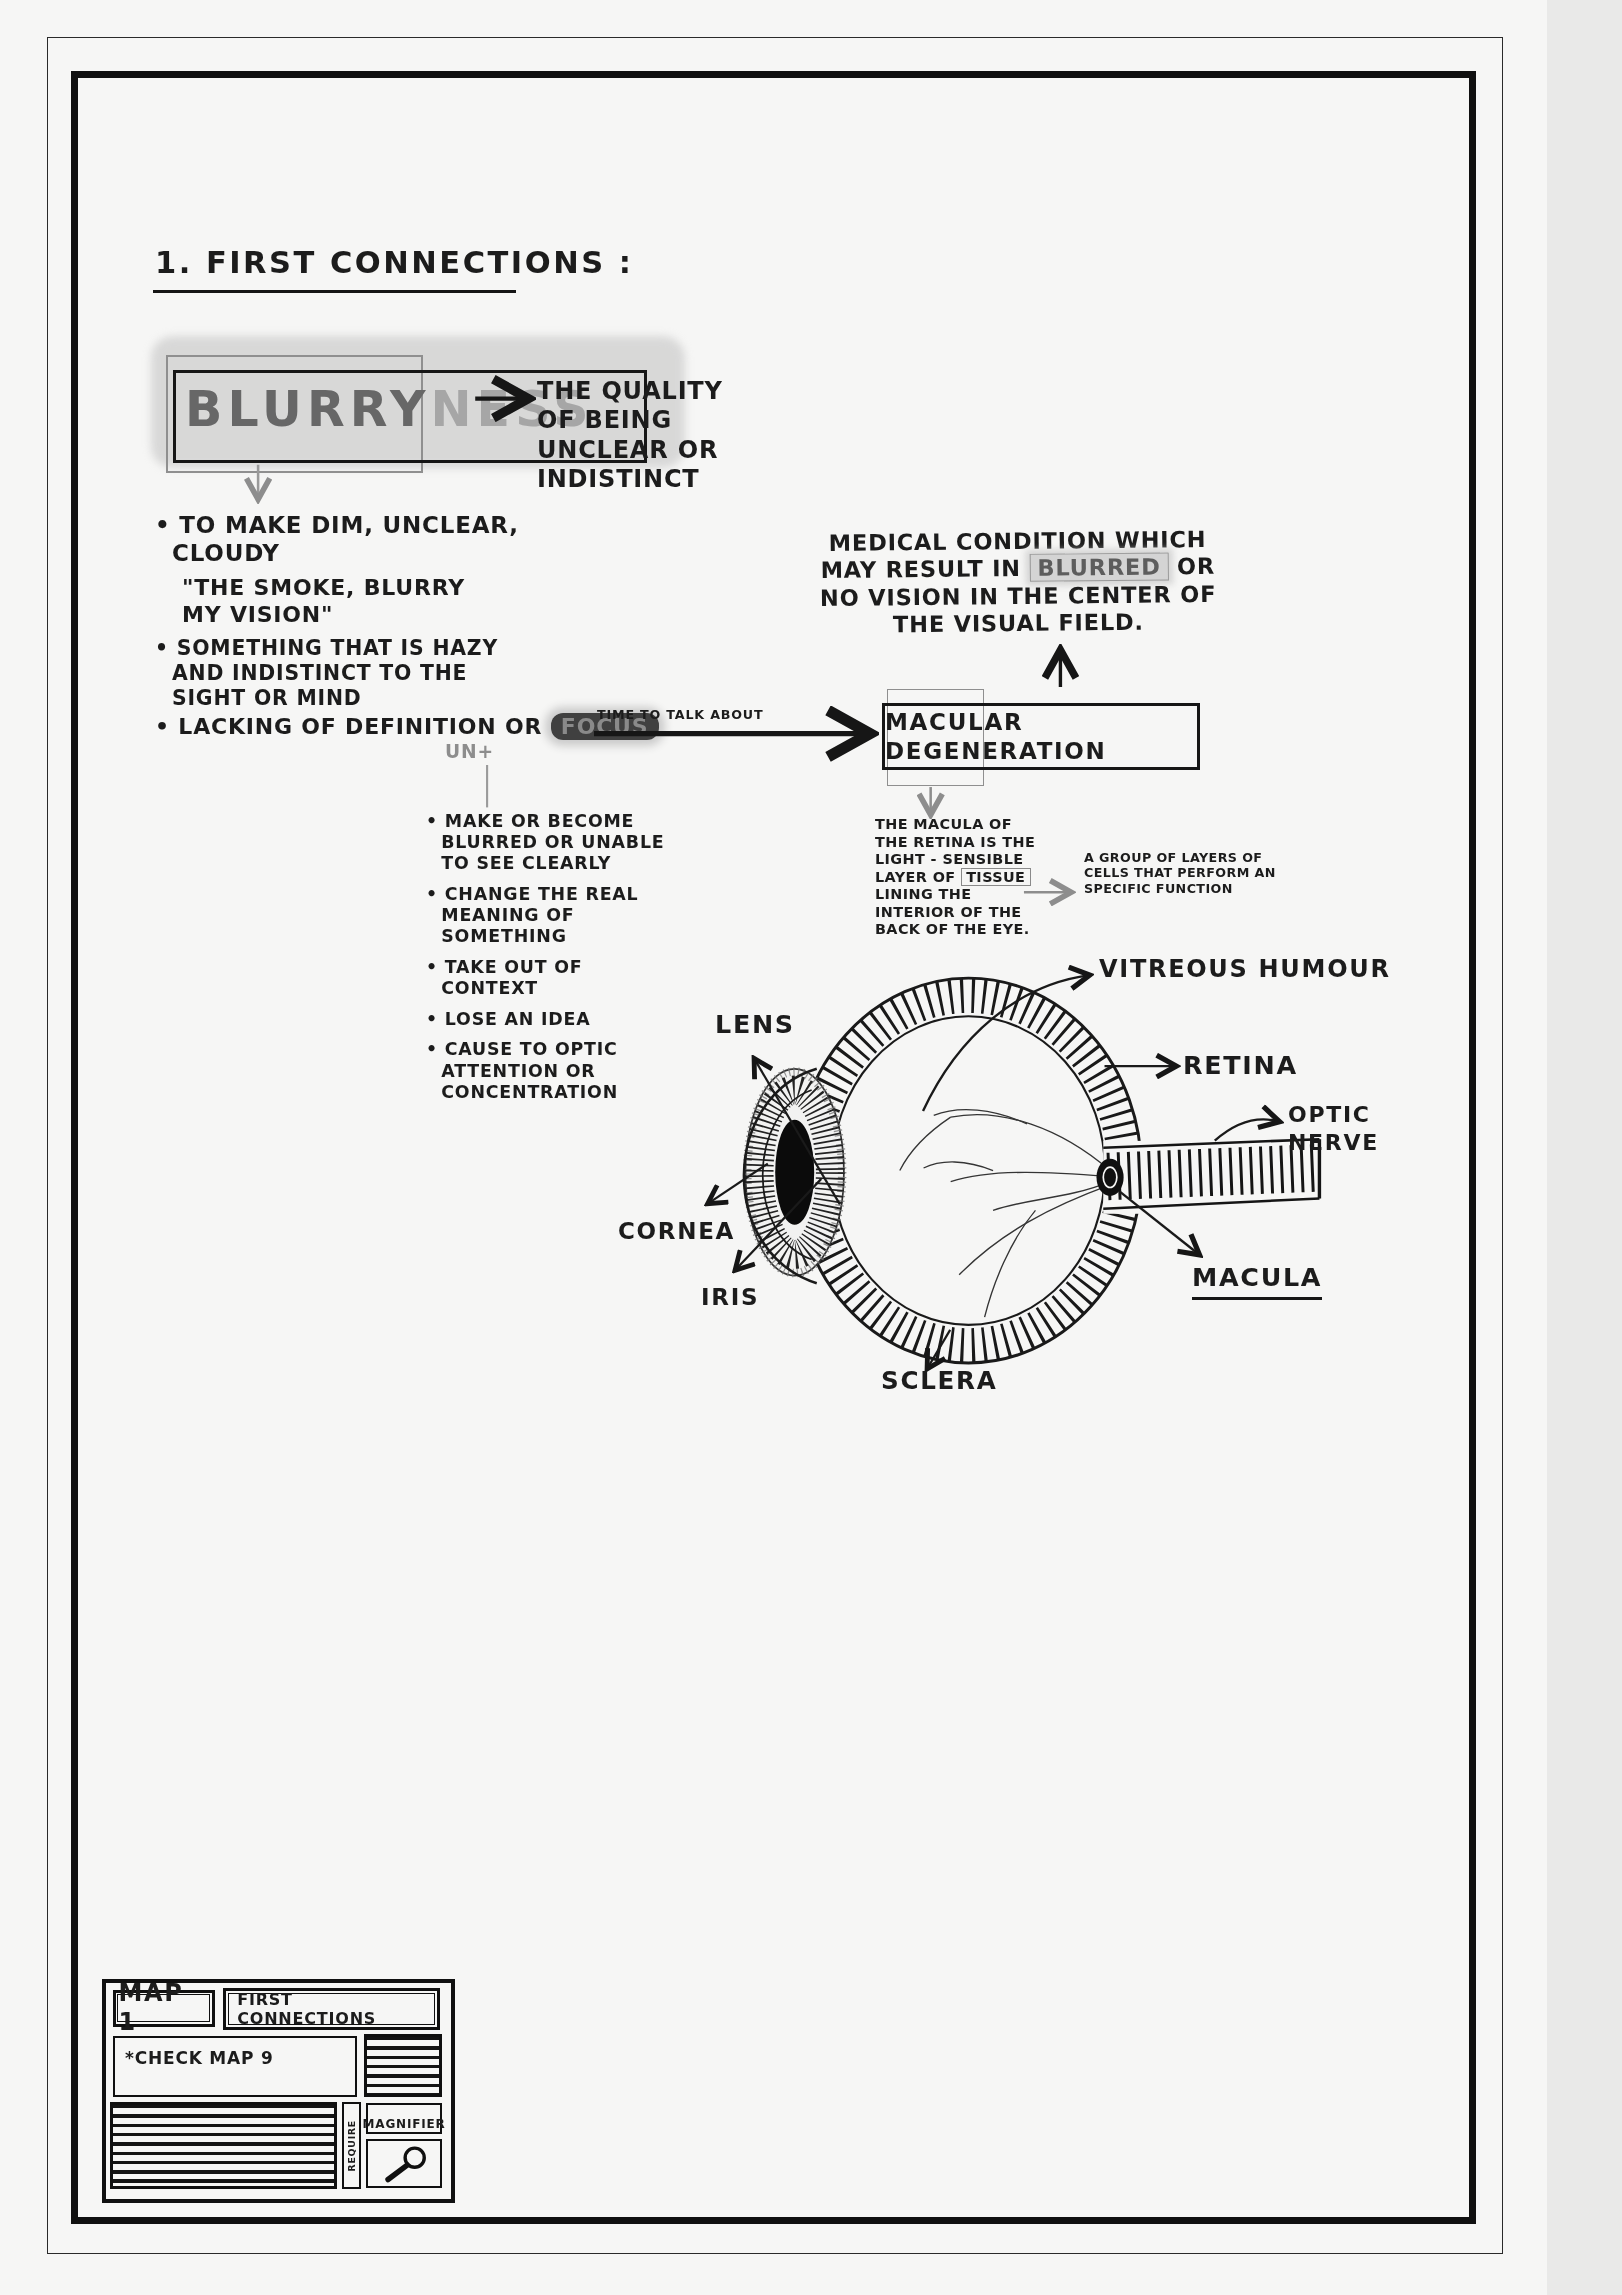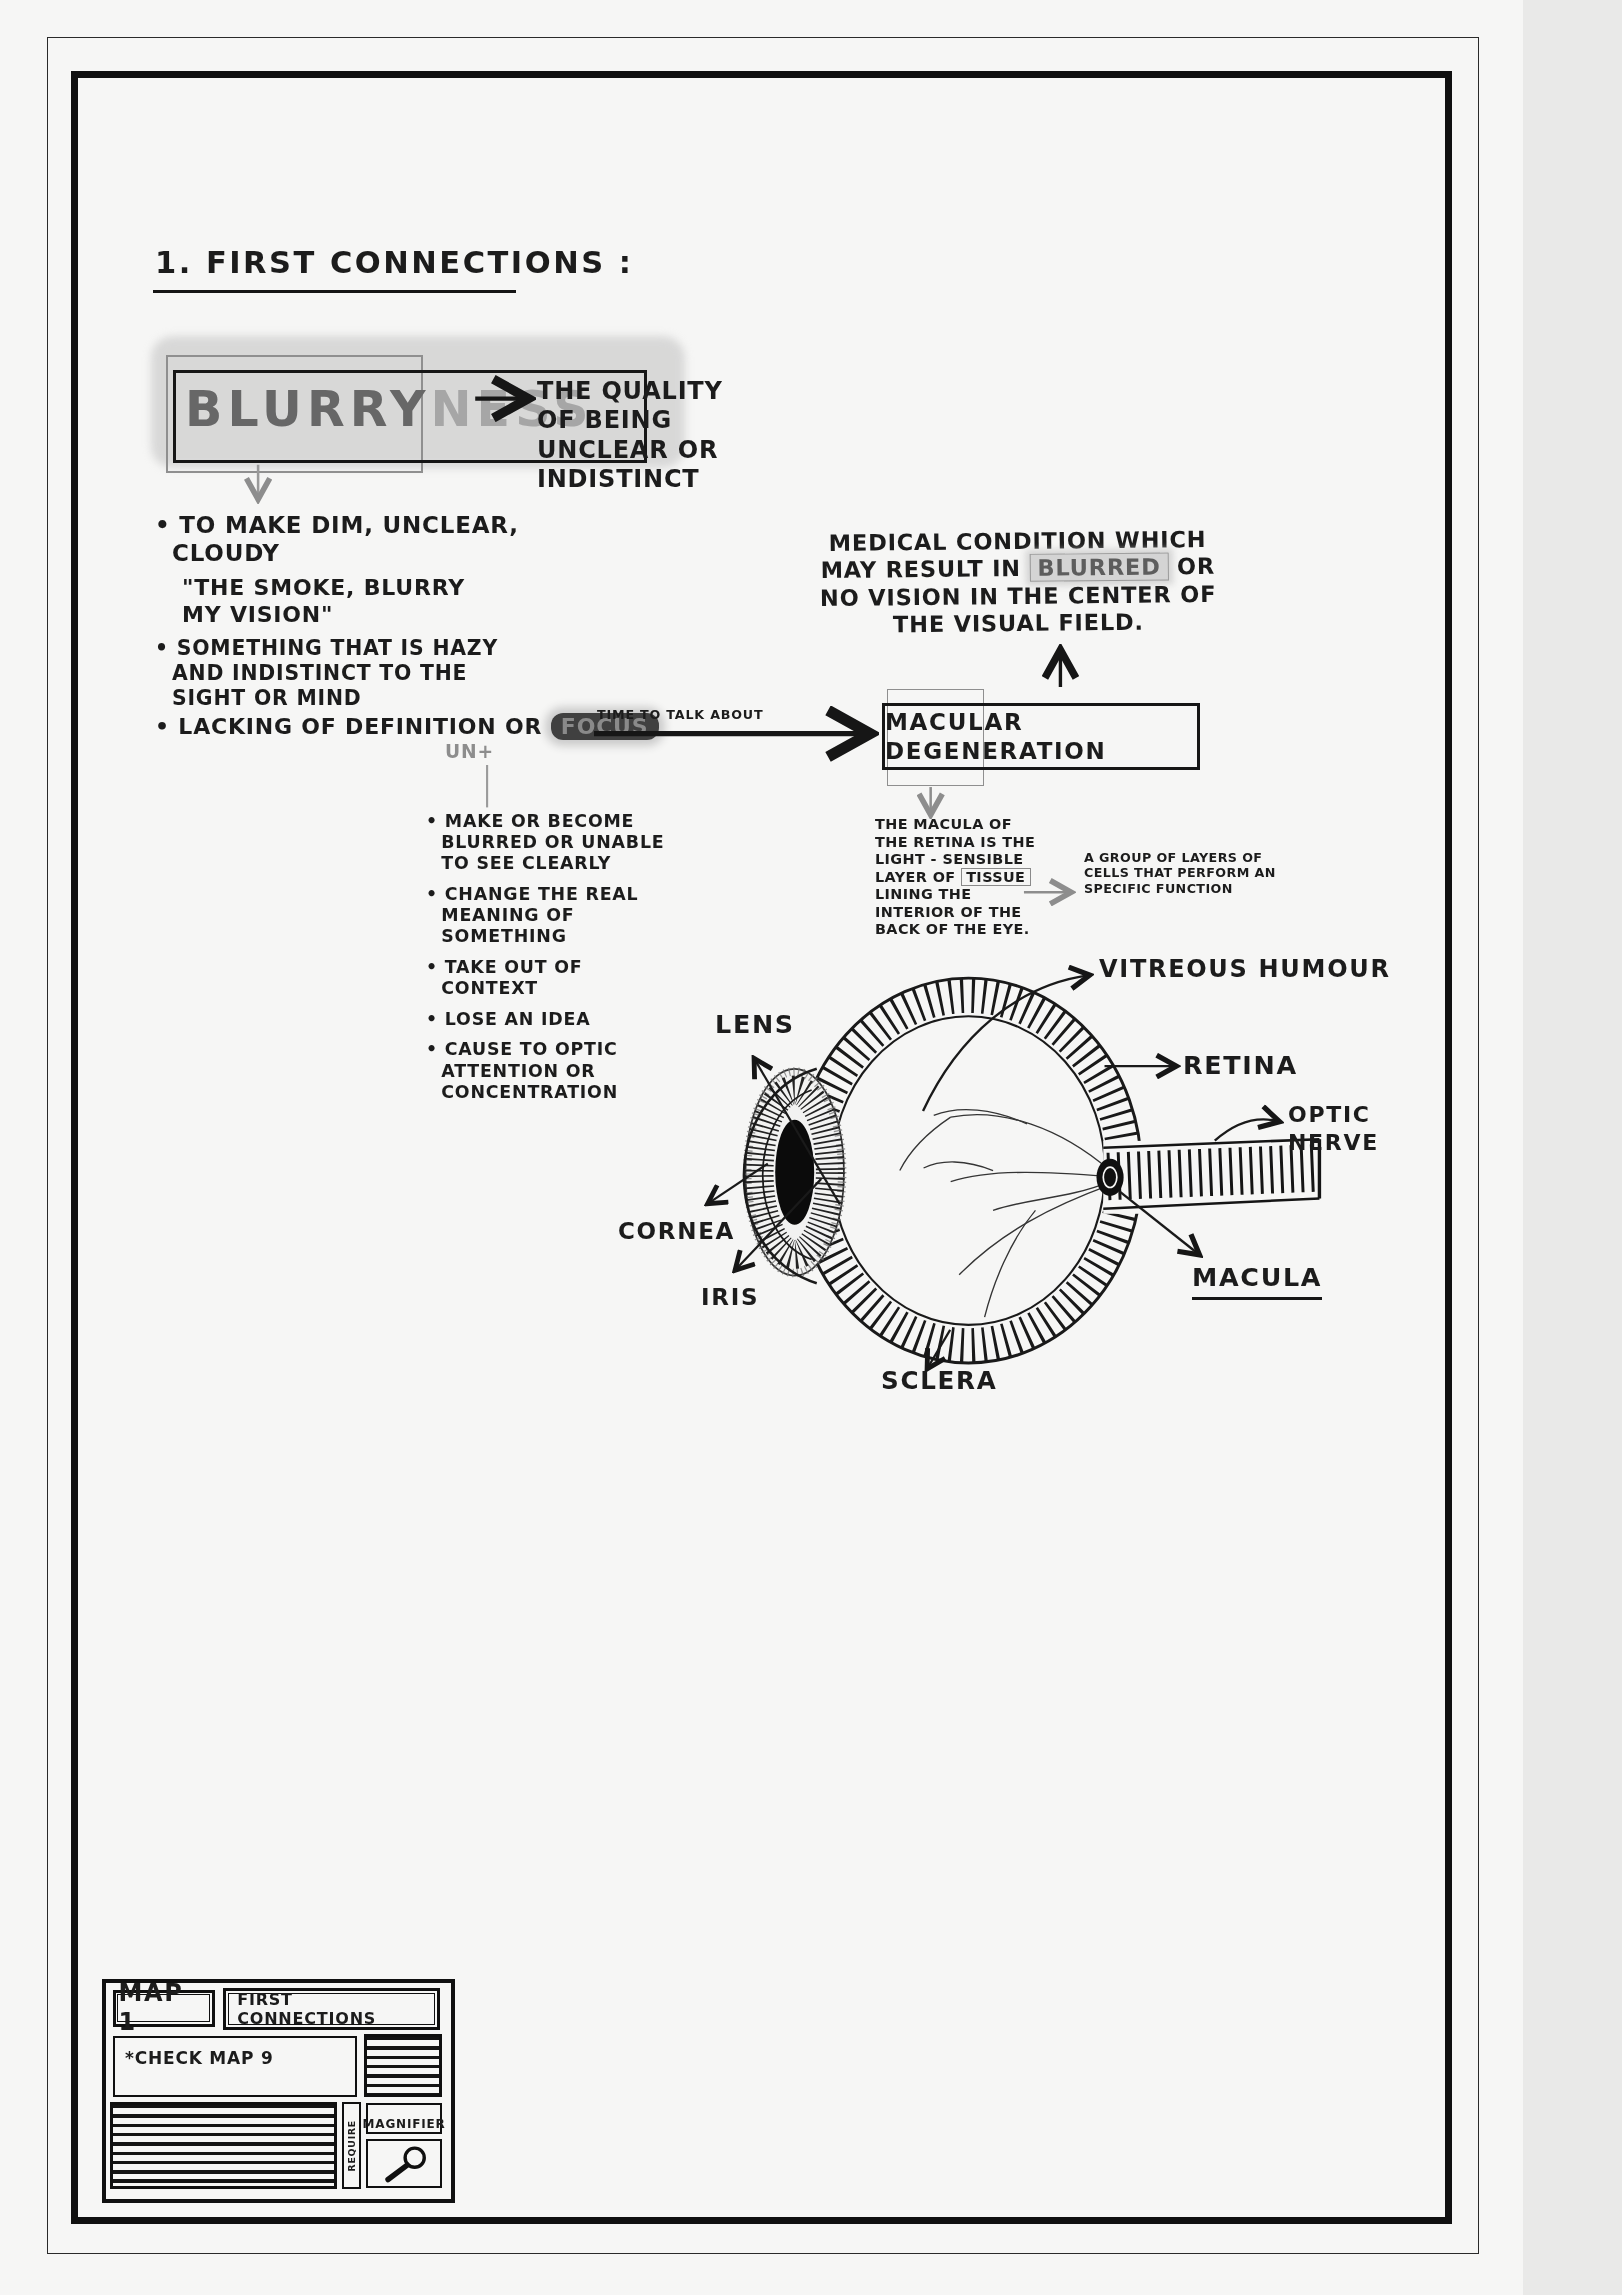--- a/index.html
+++ b/index.html
@@ -1,17 +1,17 @@
 <!DOCTYPE html>
 <html style="font-size:13.6px"><head>
 <meta charset="utf-8">
 <style>
   html,body{margin:0;padding:0;background:#e9e9e8;}
   .page{position:relative;width:1523px;height:2295px;background:#f6f6f5;overflow:hidden;
-        font-family:"DejaVu Sans",sans-serif;color:#1c1c1c;}
+        font-family:"DejaVu Sans",sans-serif;color:#1c1c1c;padding-left:24px;}
   .frame-thin{position:absolute;left:47px;top:37px;right:44px;bottom:41px;border:1.7px solid #2a2a2a;}
   .frame-thick{position:absolute;left:71px;top:71px;right:71px;bottom:71px;border:7.6px solid #101010;}
   .hw{position:absolute;font-weight:700;letter-spacing:0.8px;line-height:1.22;}
   .gray{color:#8d8d8d;}
   .center{text-align:center;}
   .bullet{text-indent:-17px;padding-left:17px;}
   .bullet::before{content:"• ";}
   .title{font-size:30.5px;letter-spacing:2.5px;}
   .title-underline{position:absolute;background:#151515;}
   .blob{position:absolute;background:#c6c6c6;opacity:.62;border-radius:22px;filter:blur(4.2px);}

